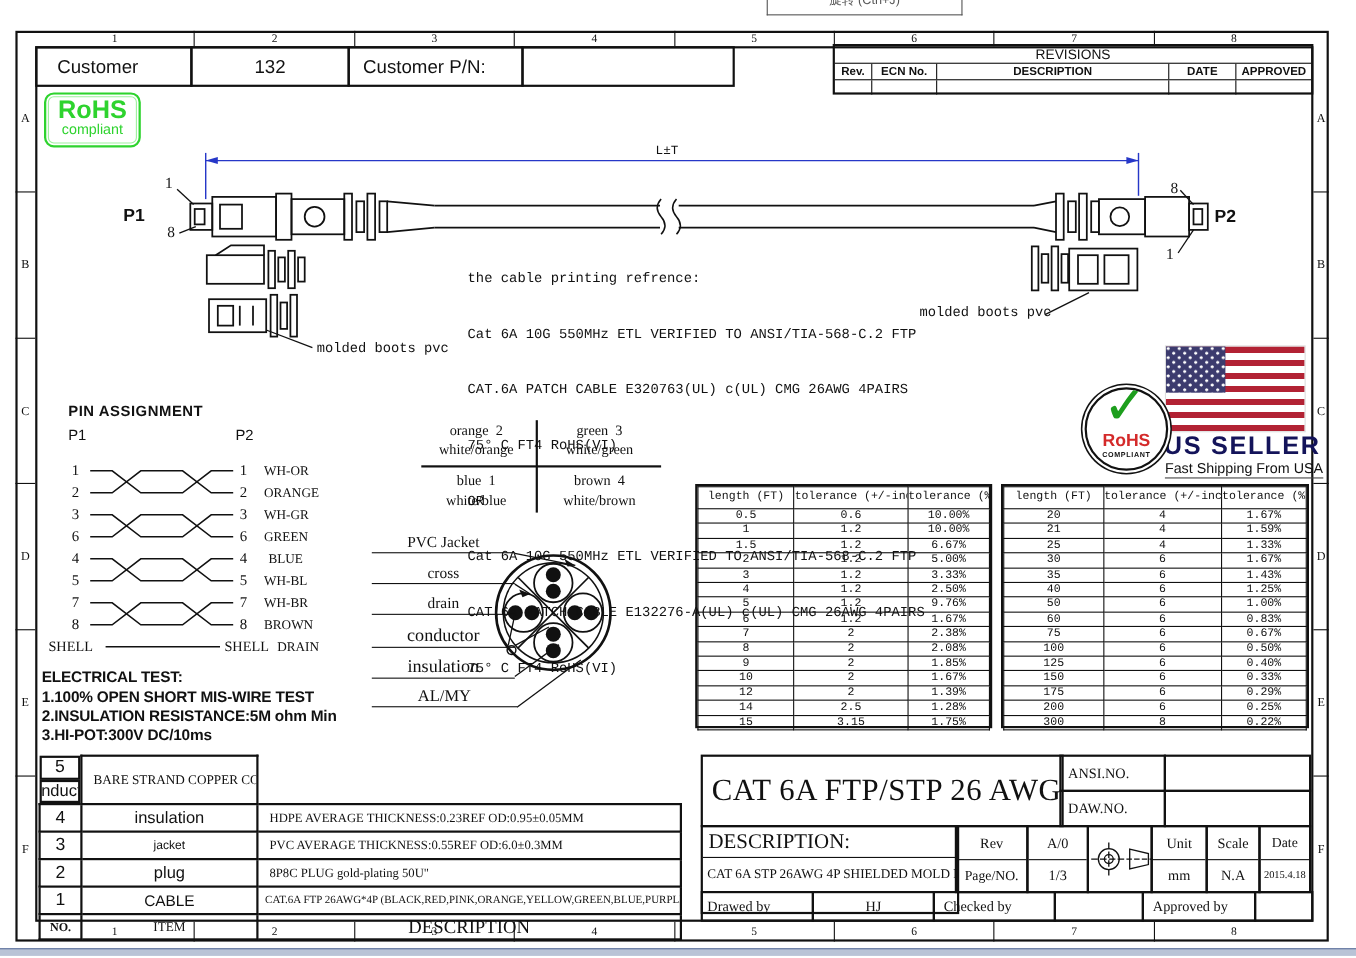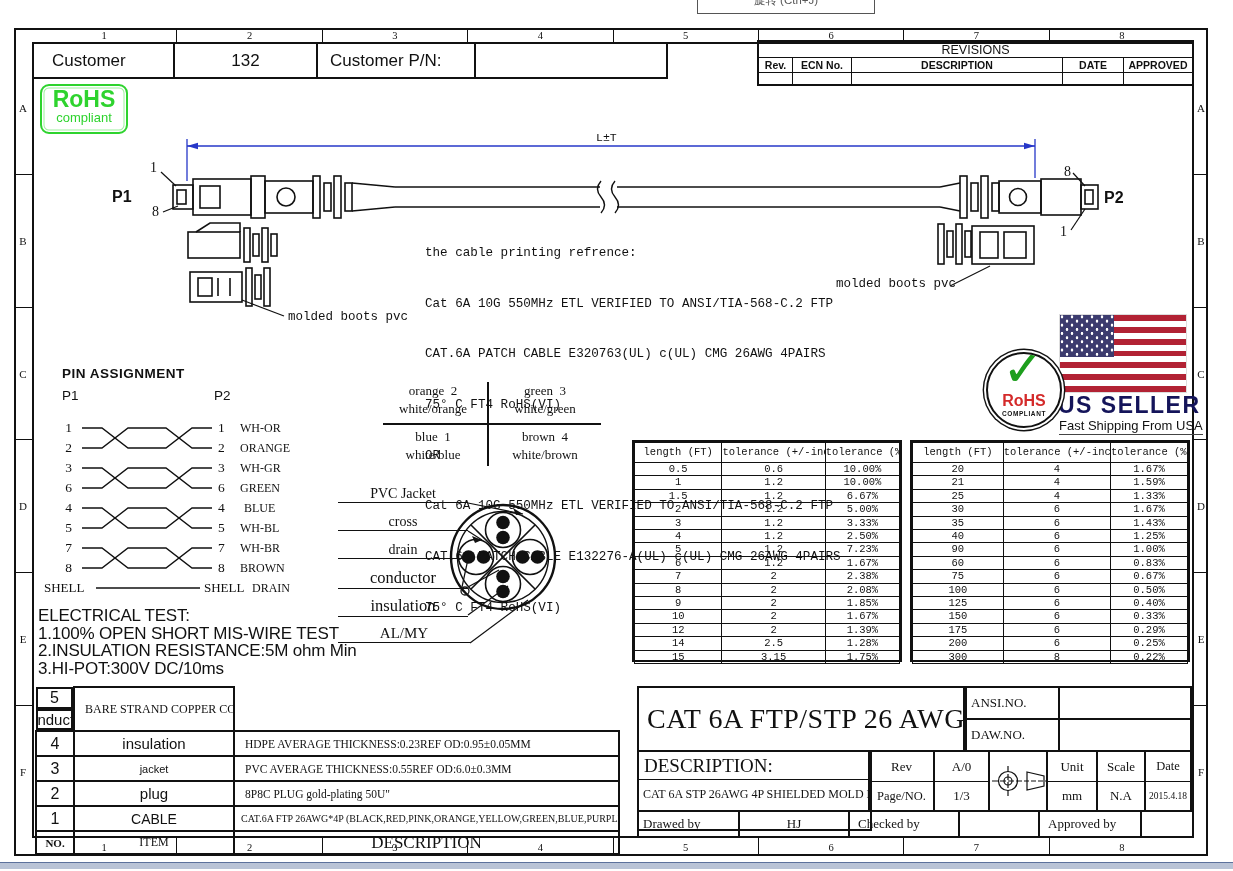--- a/index.html
+++ b/index.html
@@ -319,21 +319,21 @@
     </div>
   </div>
 
   <div class="abs underlab" style="left:338px;top:486px;width:130px;font-size:14px;z-index:3;">PVC Jacket</div>
   <div class="abs underlab" style="left:338px;top:514px;width:130px;font-size:14px;z-index:3;">cross</div>
   <div class="abs underlab" style="left:338px;top:542px;width:130px;font-size:14px;z-index:3;">drain</div>
   <div class="abs underlab" style="left:338px;top:568px;width:130px;font-size:16.5px;z-index:3;">conductor</div>
   <div class="abs underlab" style="left:338px;top:596px;width:130px;font-size:16.5px;z-index:3;">insulation</div>
   <div class="abs underlab" style="left:338px;top:625px;width:132px;font-size:15px;z-index:3;">AL/MY</div>
 
-  <div class="abs sans" style="left:38px;top:607px;font-size:17px;font-weight:normal;line-height:17.5px;letter-spacing:-.2px;z-index:3;">
+  <div class="abs sans" style="left:38px;top:607px;font-size:14px;font-weight:bold;line-height:17.5px;letter-spacing:-.2px;z-index:3;">
     <div>ELECTRICAL TEST:</div>
     <div>1.100% OPEN SHORT MIS-WIRE TEST</div>
     <div>2.INSULATION RESISTANCE:5M ohm Min</div>
     <div>3.HI-POT:300V  DC/10ms</div>
   </div>
 
   <div class="abs tolwrap" style="left:632px;top:440px;width:270px;height:222px;z-index:3;">
     <table class="tol">
       <colgroup>
           <col style="width:33%">
@@ -372,21 +372,21 @@
             <td>3.33%</td>
           </tr>
       <tr>
             <td>4</td>
             <td>1.2</td>
             <td>2.50%</td>
           </tr>
       <tr>
             <td>5</td>
             <td>1.2</td>
-            <td>7.23%</td>
+            <td>9.76%</td>
           </tr>
       <tr>
             <td>6</td>
             <td>1.2</td>
             <td>1.67%</td>
           </tr>
       <tr>
             <td>7</td>
             <td>2</td>
             <td>2.38%</td>
@@ -462,21 +462,21 @@
             <td>35</td>
             <td>6</td>
             <td>1.43%</td>
           </tr>
       <tr>
             <td>40</td>
             <td>6</td>
             <td>1.25%</td>
           </tr>
       <tr>
-            <td>90</td>
+            <td>50</td>
             <td>6</td>
             <td>1.00%</td>
           </tr>
       <tr>
             <td>60</td>
             <td>6</td>
             <td>0.83%</td>
           </tr>
       <tr>
             <td>75</td>

